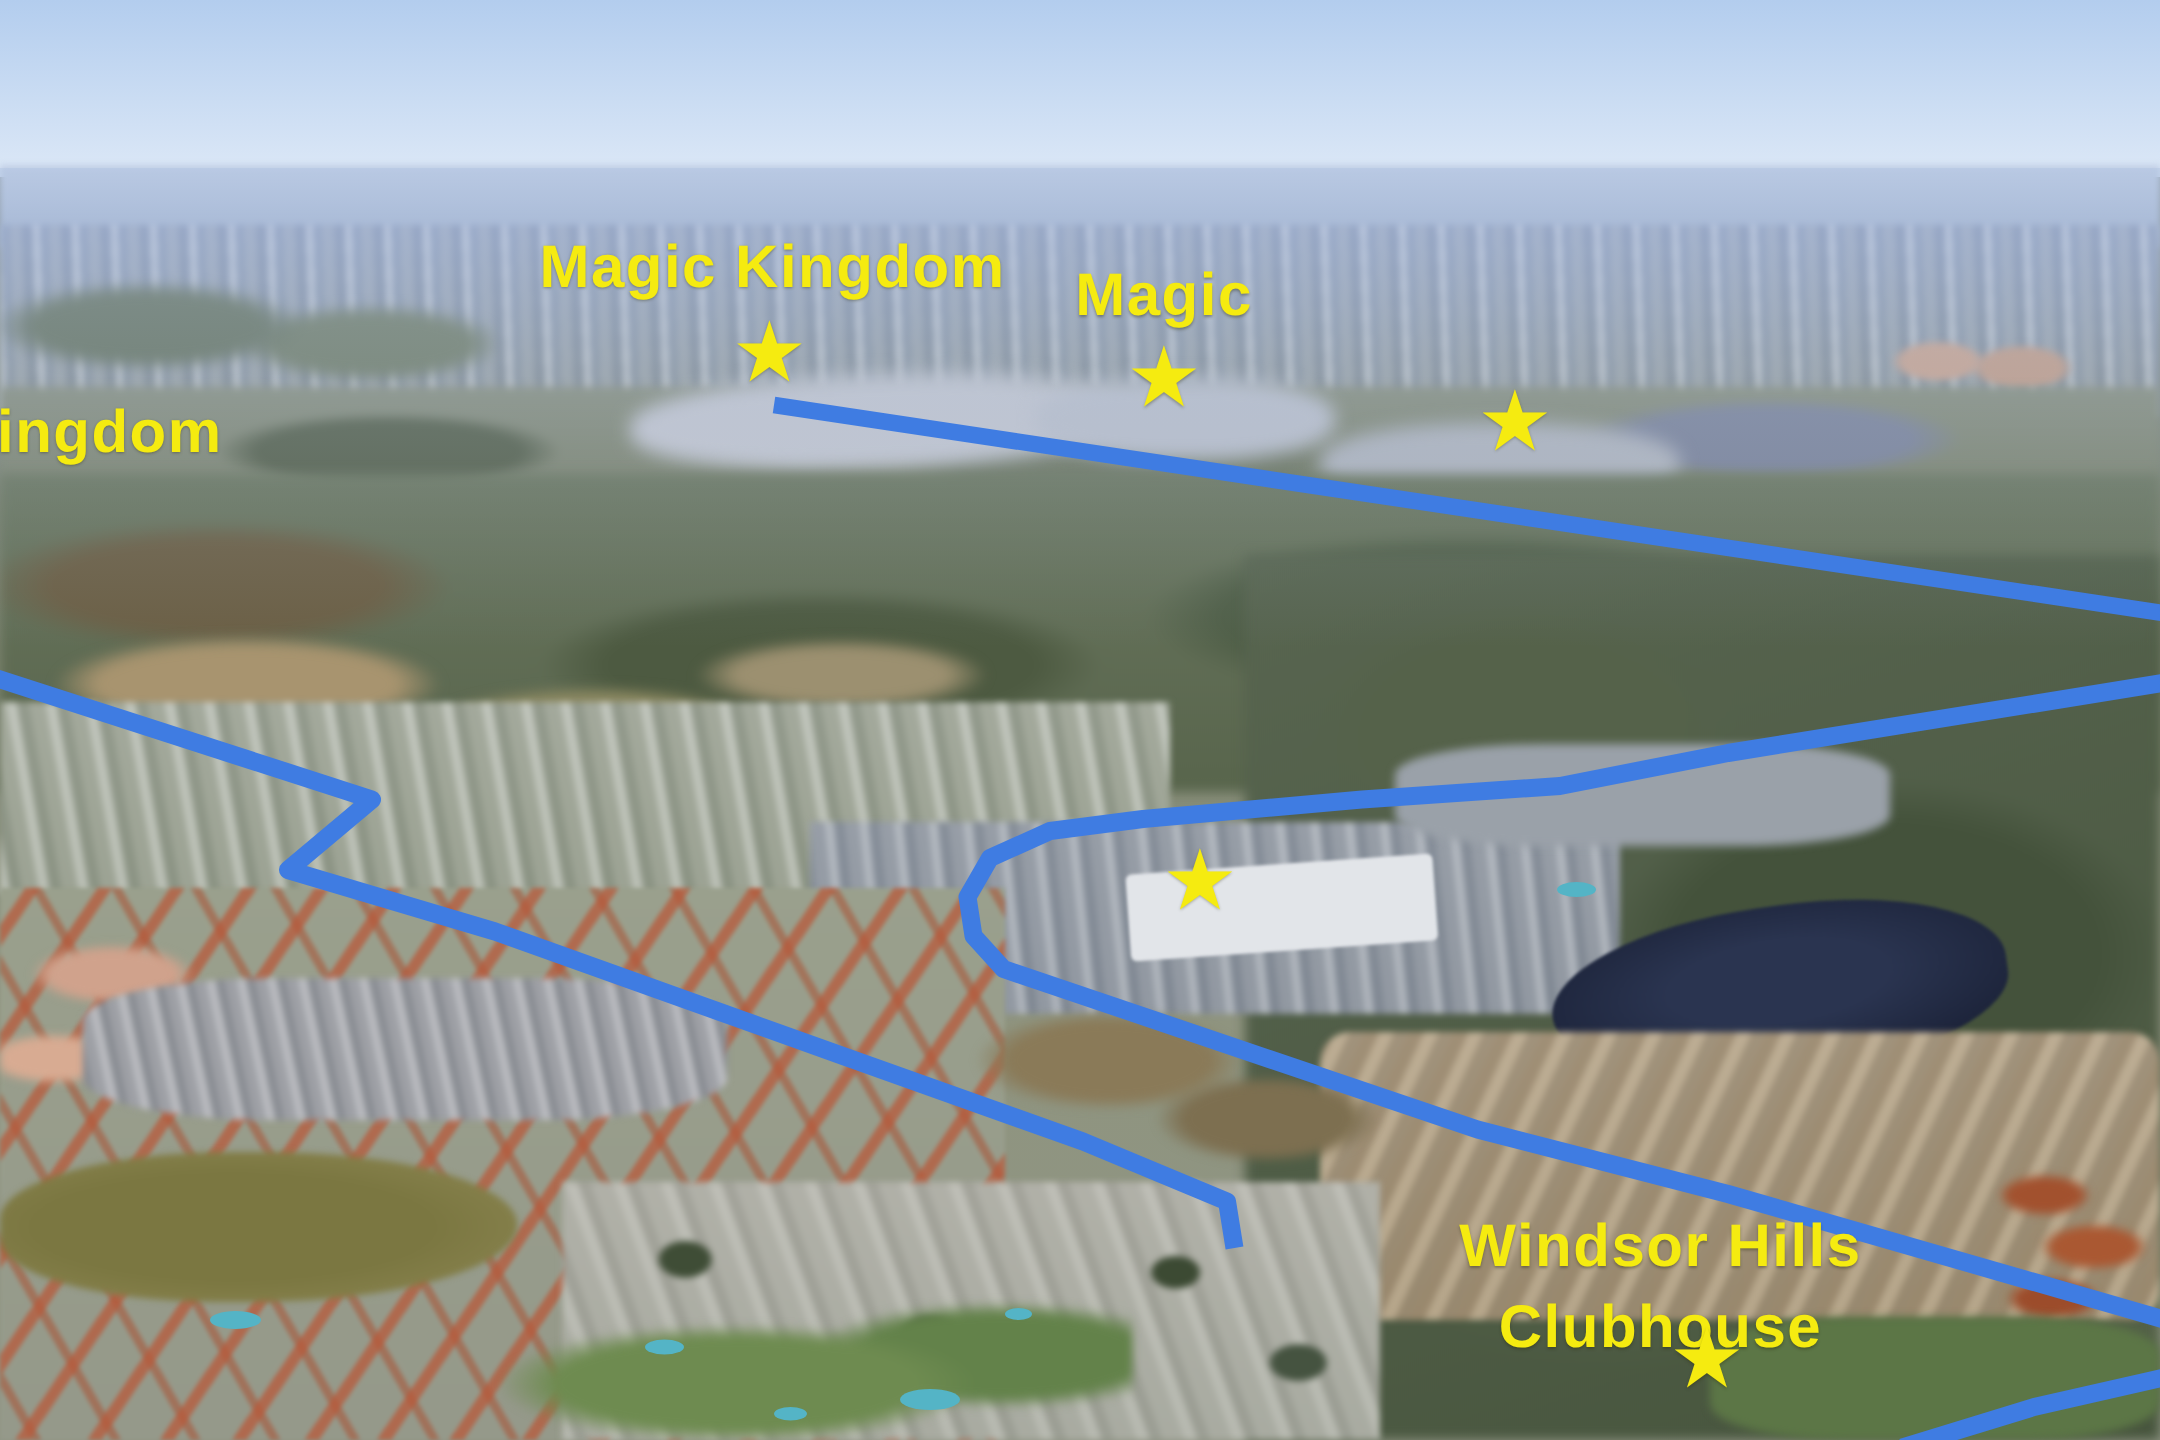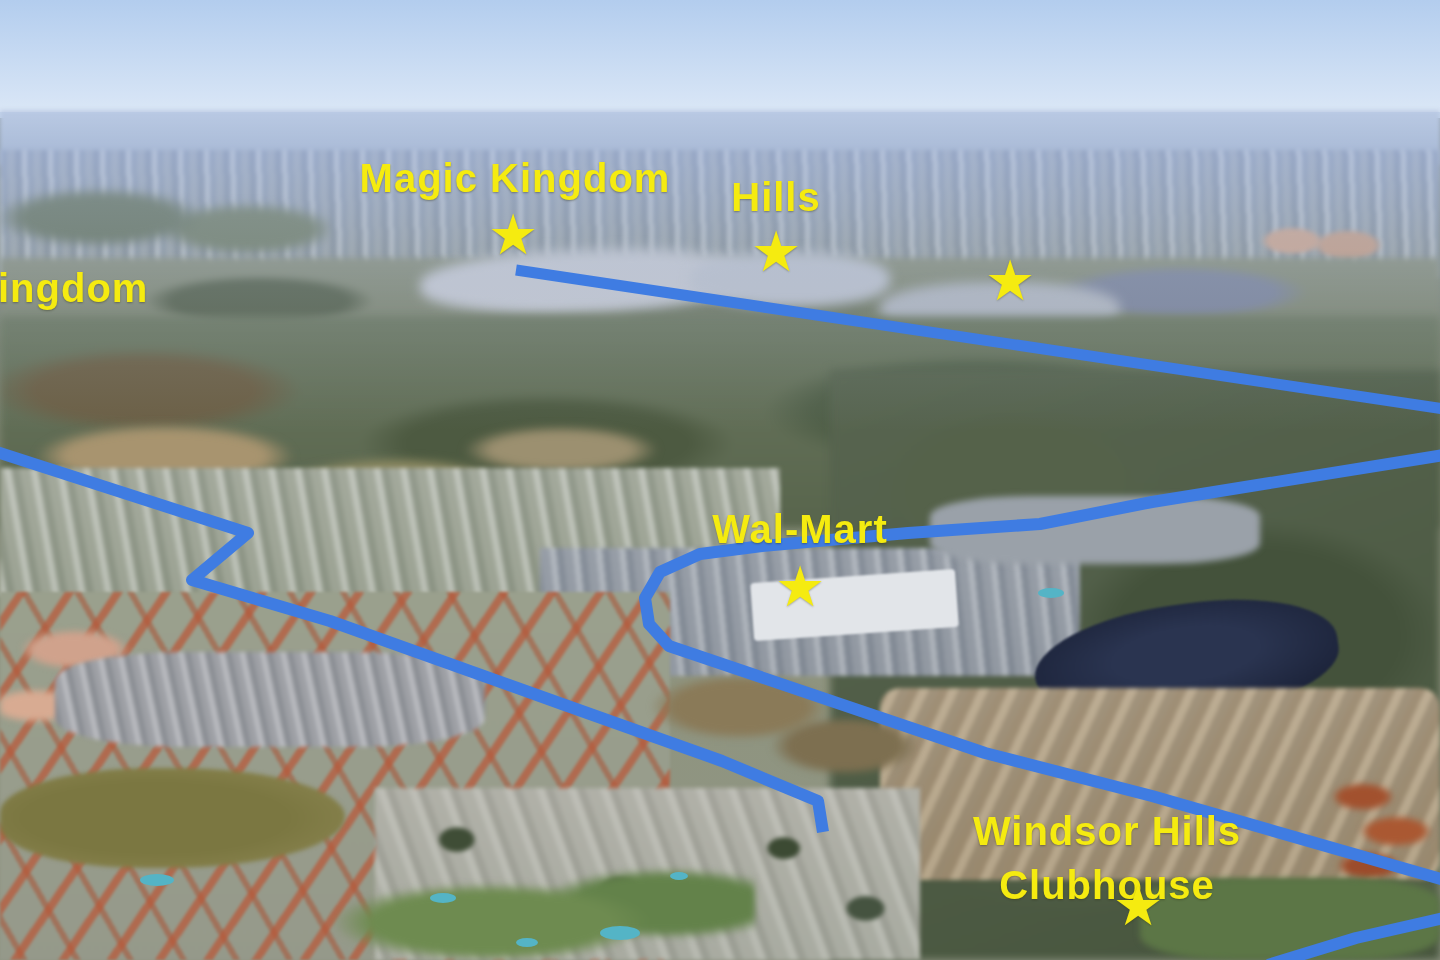--- a/index.html
+++ b/index.html
@@ -173,21 +173,20 @@
       <polyline points="516,270 1444,409" fill="none" stroke="#3F7CE2" stroke-width="11" stroke-linecap="butt" stroke-linejoin="round"></polyline>
       <polyline points="-6,451 248,533 192,580 330,621 562,704 722,761 818,801 823,832" fill="none" stroke="#3F7CE2" stroke-width="12" stroke-linecap="butt" stroke-linejoin="round"></polyline>
       <polyline points="1444,455 1152,502 1040,524 908,533 762,546 700,554 660,572 645,598 649,624 669,646 985,753 1152,796 1444,880" fill="none" stroke="#3F7CE2" stroke-width="12" stroke-linecap="butt" stroke-linejoin="round"></polyline>
       <polyline points="1268,965 1356,938 1444,918" fill="none" stroke="#3F7CE2" stroke-width="12" stroke-linecap="butt" stroke-linejoin="round"></polyline>
     </svg>
 
   <div class="label-layer" style="left:0;top:0;width:1440px;height:960px;">
       <div class="map-label left" style="left: -2px; top: 288px; color: rgb(245, 235, 16);">ingdom</div>
       <div class="map-label" style="left: 502px; top: 178px; color: rgb(245, 235, 16); margin-left: 13px;">Magic Kingdom</div>
       <span class="map-star" style="left: 513px; top: 237px; color: rgb(245, 235, 16);">★</span>
-      <div class="map-label" style="left: 776px; top: 197px; color: rgb(245, 235, 16);">Hills</div>
+      <div class="map-label" style="left: 776px; top: 197px; color: rgb(245, 235, 16);">Magic</div>
       <span class="map-star" style="left: 776px; top: 254px; color: rgb(245, 235, 16);">★</span>
       <span class="map-star" style="left: 1010px; top: 283px; color: rgb(245, 235, 16);">★</span>
-      <div class="map-label" style="left: 800px; top: 529px; color: rgb(245, 235, 16);">Wal-Mart</div>
       <span class="map-star" style="left: 800px; top: 589px; color: rgb(245, 235, 16);">★</span>
       <div class="map-label" style="left: 1107px; top: 858px; color: rgb(245, 235, 16);">Windsor Hills Clubhouse</div>
       <span class="map-star" style="left: 1138px; top: 908px; color: rgb(245, 235, 16);">★</span>
     </div>
 </div>
 
 </body></html>

